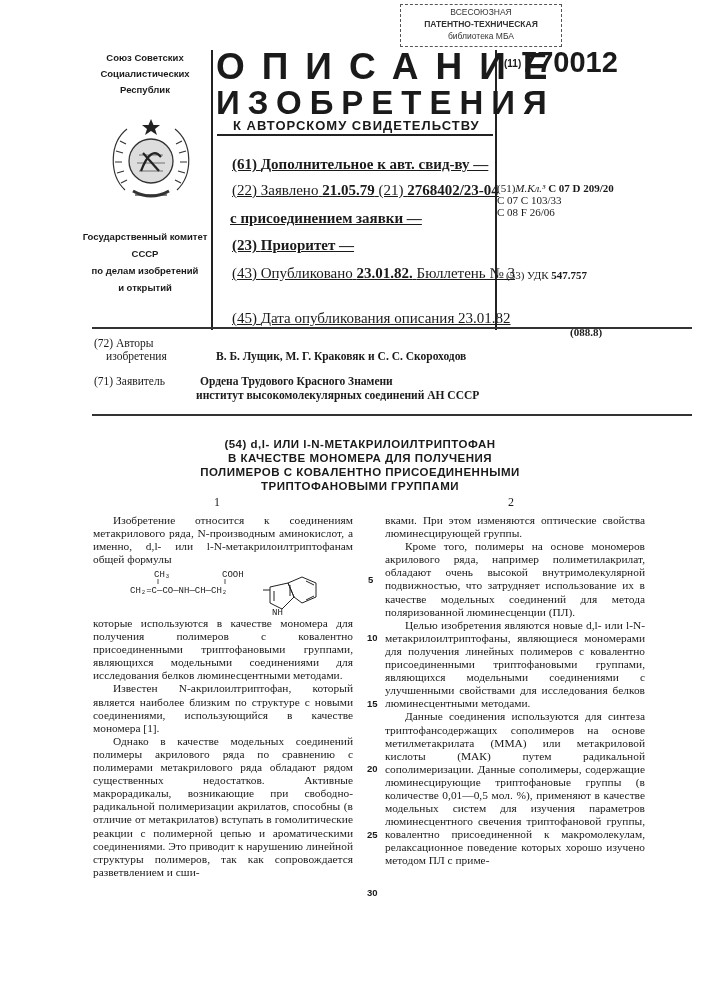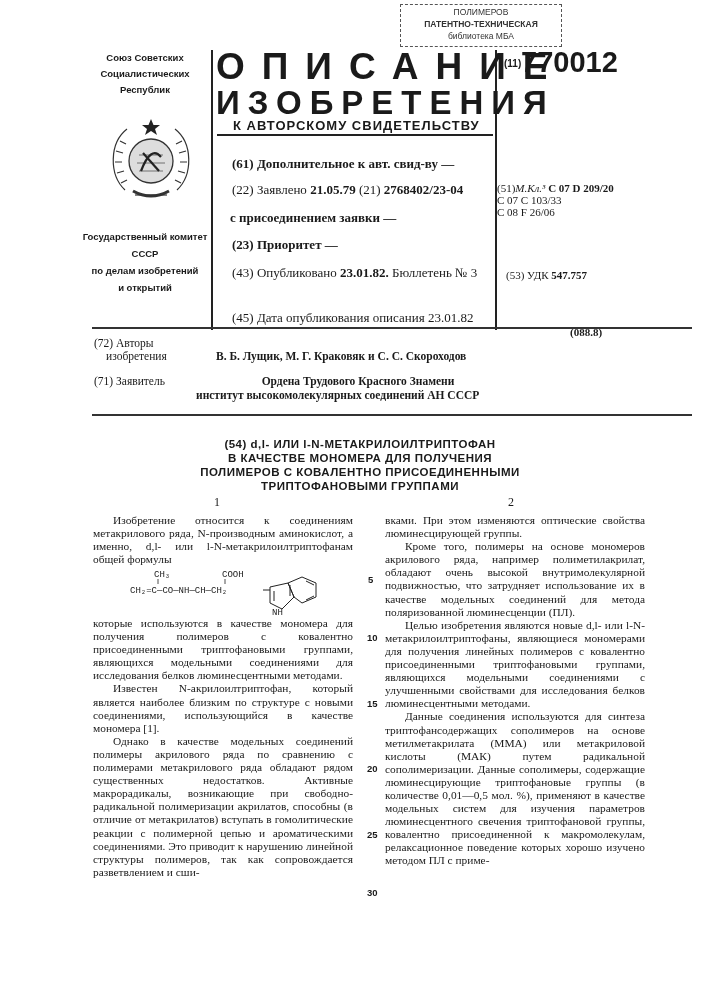--- a/index.html
+++ b/index.html
@@ -18,21 +18,21 @@
   .title2 { left: 216px; top: 85px; font-family: "Liberation Sans", sans-serif; font-weight: bold; font-size: 33px; letter-spacing: 8px; line-height: 36px; white-space: nowrap; }
   .subtitle { left: 233px; top: 118px; font-family: "Liberation Sans", sans-serif; font-weight: bold; font-size: 13px; letter-spacing: 1px; white-space: nowrap; text-align: center; }
   .hrule-title { left: 217px; top: 134px; width: 276px; height: 2px; background: #222; }
 
   .patnum-prefix { left: 504px; top: 58px; font-family: "Liberation Sans", sans-serif; font-weight: bold; font-size: 10px; }
   .patnum { left: 521px; top: 46px; font-family: "Liberation Sans", sans-serif; font-weight: bold; font-size: 29px; letter-spacing: 0px; }
 
   .stamp { left: 400px; top: 4px; width: 160px; height: 40px; border: 1px dashed #555; font-family: "Liberation Sans", sans-serif; font-size: 8.5px; text-align: center; line-height: 12px; color: #333; padding-top: 1px; }
   .stamp .l2 { font-weight: bold; }
 
-  .field { left: 232px; font-size: 13px; white-space: nowrap; }
+  .field { left: 232px; font-size: 15px; white-space: nowrap; text-decoration: underline; }
   .field b { font-weight: bold; }
 
   .class-block { left: 497px; top: 182px; font-size: 11px; line-height: 12px; white-space: nowrap; }
   .class-block .row2, .class-block .row3 { }
   .udk { left: 506px; top: 269px; font-size: 11px; line-height: 13px; white-space: nowrap; }
   .udk .sub { padding-left: 64px; font-weight: bold; margin-top: 44px; }
 
   .hrule-main { left: 92px; top: 327px; width: 600px; height: 2px; background: #333; }
   .hrule-applicant { left: 92px; top: 414px; width: 600px; height: 2px; background: #333; }
 
@@ -46,21 +46,21 @@
   .col p { margin: 0; }
   .col .ind { text-indent: 20px; }
   .lineno { font-size: 9.5px; font-family: "Liberation Sans", sans-serif; font-weight: bold; }
 
   .formula { left: 130px; top: 569px; width: 200px; height: 45px; }
 </style>
 </head>
 <body>
 
 <div class="abs stamp">
-  <div>ПОЛИМЕРОВ</div>
+  <div>ВСЕСОЮЗНАЯ</div>
   <div class="l2">ПАТЕНТНО-ТЕХНИЧЕСКАЯ</div>
   <div>библиотека МБА</div>
 </div>
 
 <div class="abs union">
   <div>Союз Советских</div>
   <div>Социалистических</div>
   <div>Республик</div>
 </div>
 
@@ -149,21 +149,21 @@
 
 <div class="abs lab" style="top:337px;">
   <div><span>(72)</span> <span>Авторы</span></div>
   <div style="padding-left:12px;">изобретения</div>
 </div>
 <div class="abs val" style="left:216px;top:350px;">В. Б. Лущик, М. Г. Краковяк и С. С. Скороходов</div>
 
 <div class="abs lab" style="top:375px;">
   <span>(71)</span> <span>Заявитель</span>
 </div>
-<div class="abs val" style="left:208px;top:375px;width:300px;text-align:center;">Ордена Трудового Красного Знамени</div>
+<div class="abs val" style="left:200px;top:375px;width:300px;">Ордена Трудового Красного Знамени</div>
 <div class="abs val" style="left:196px;top:389px;">институт высокомолекулярных соединений АН СССР</div>
 
 <div class="abs hrule-applicant"></div>
 
 <div class="abs inv-title">
   <div>(54) d,l- ИЛИ l-N-МЕТАКРИЛОИЛТРИПТОФАН</div>
   <div>В КАЧЕСТВЕ МОНОМЕРА ДЛЯ ПОЛУЧЕНИЯ</div>
   <div>ПОЛИМЕРОВ С КОВАЛЕНТНО ПРИСОЕДИНЕННЫМИ</div>
   <div>ТРИПТОФАНОВЫМИ ГРУППАМИ</div>
 </div>

